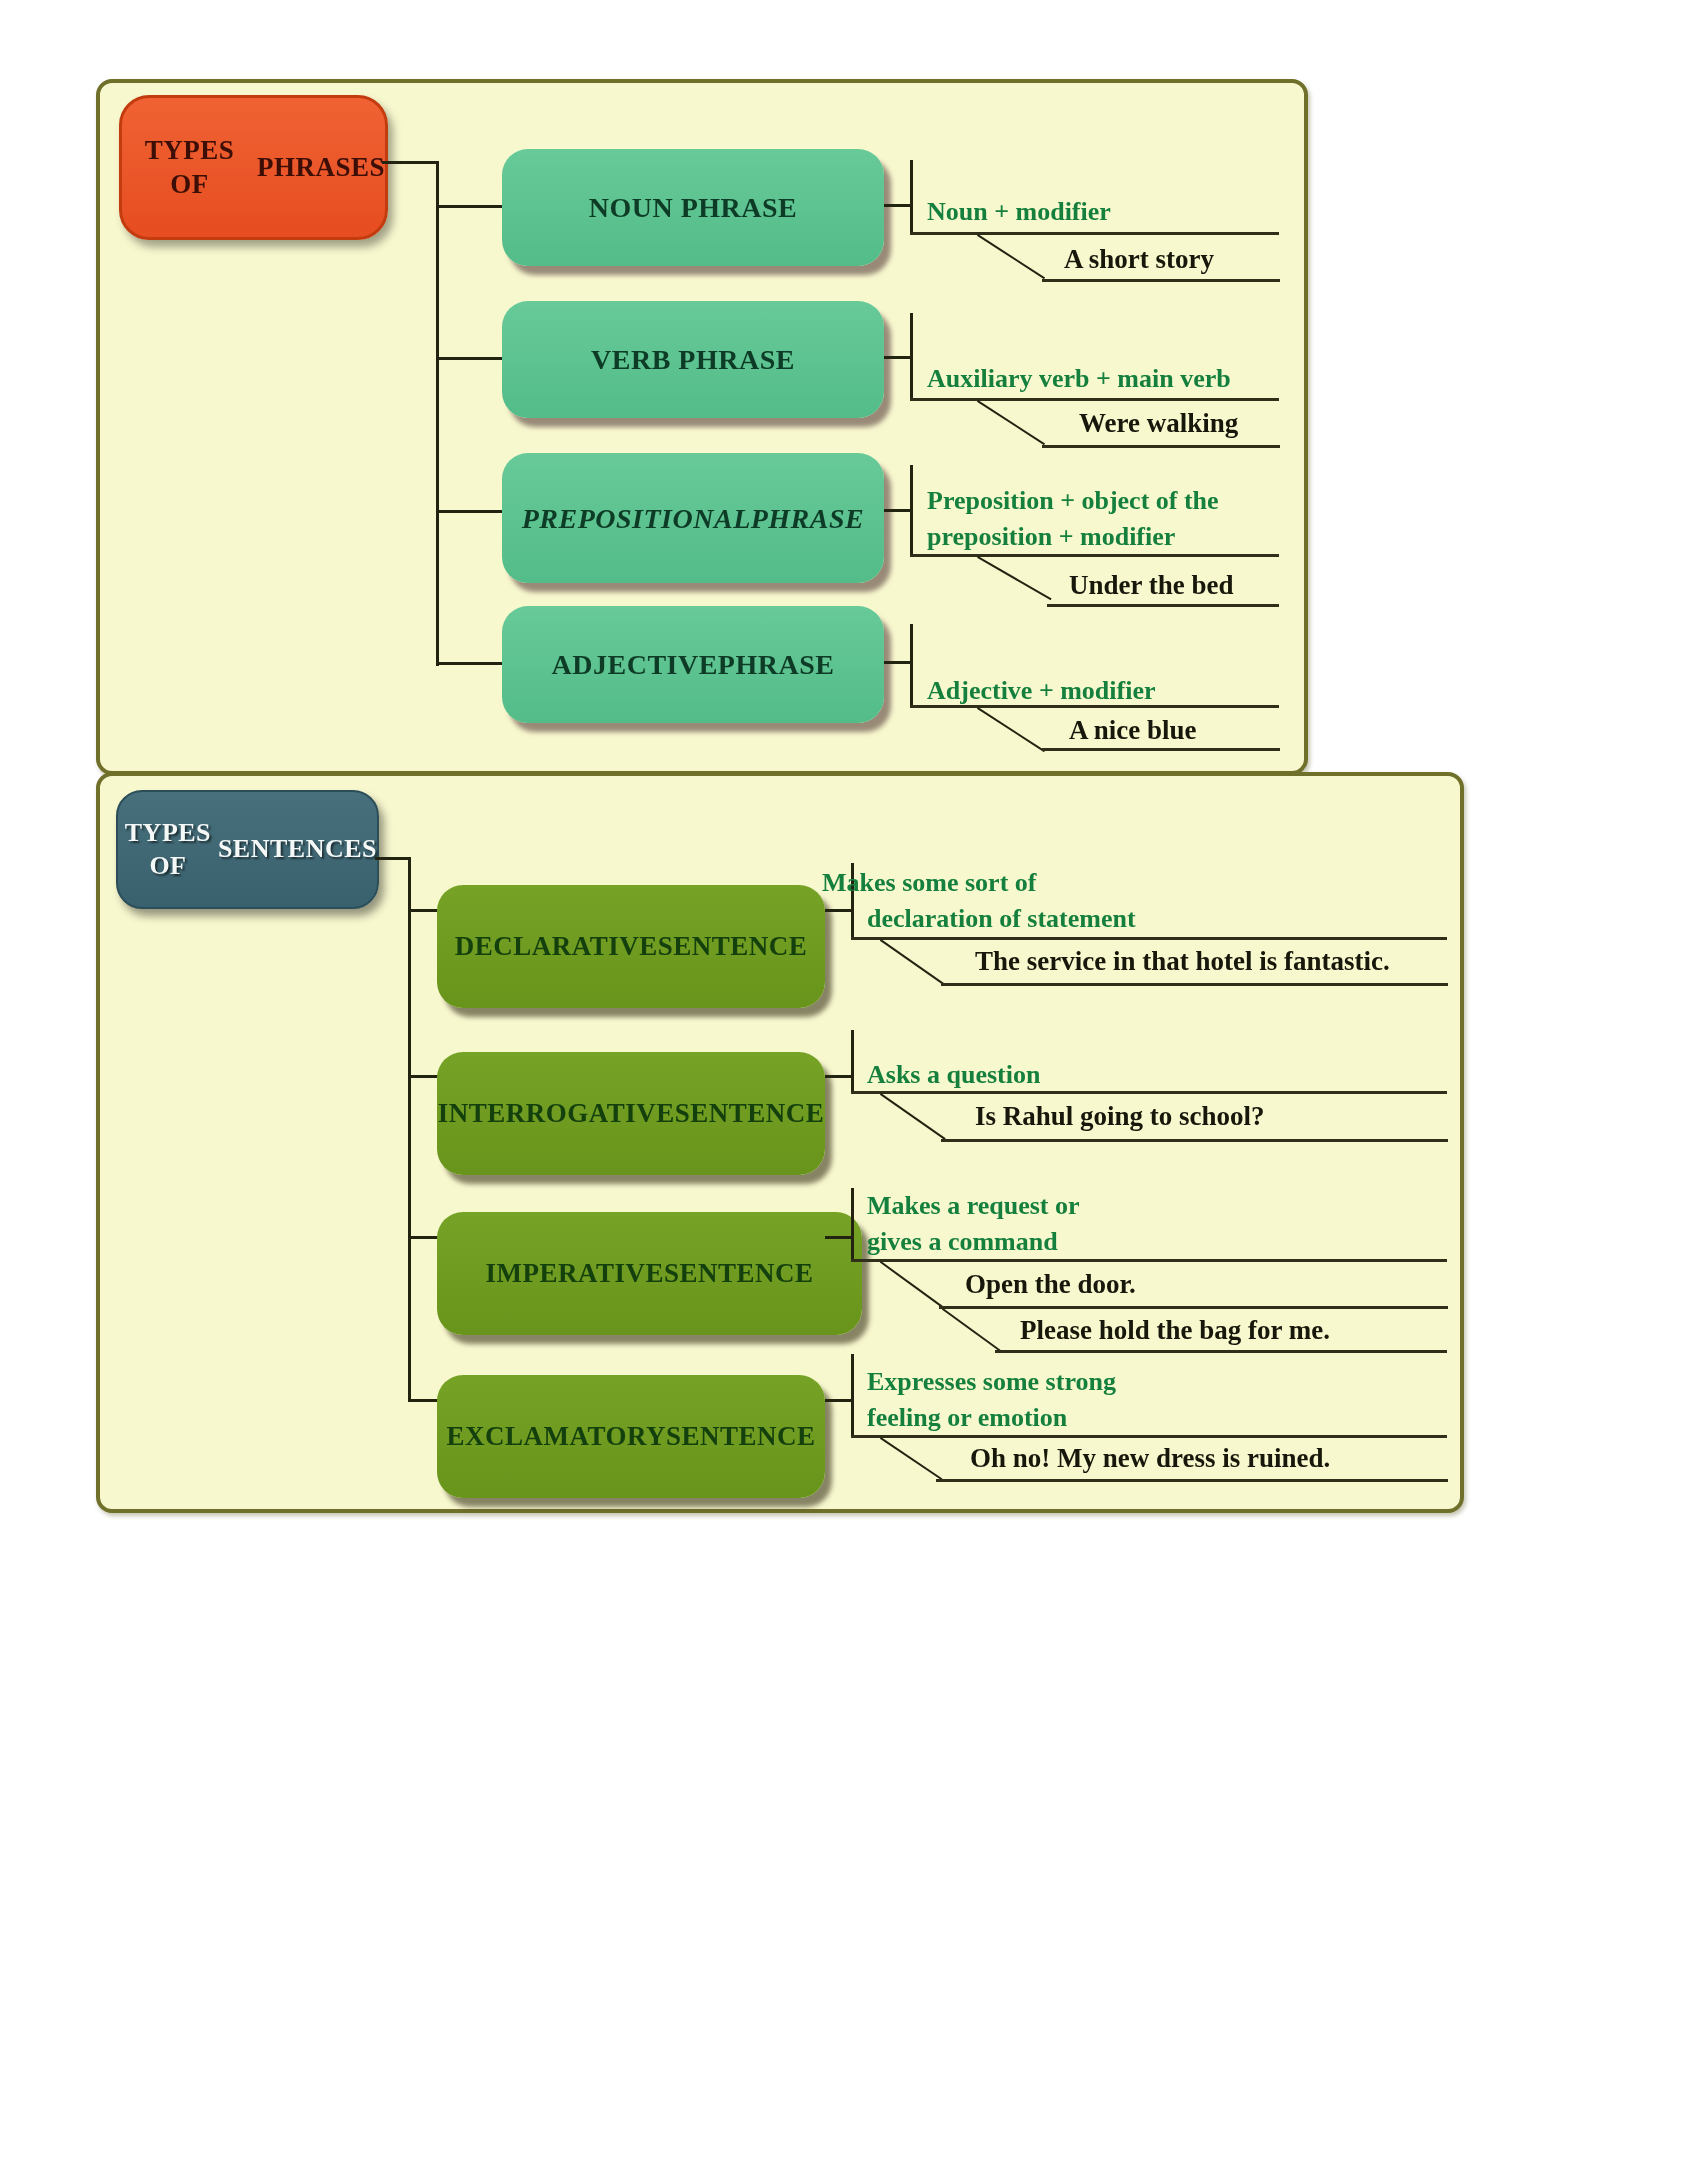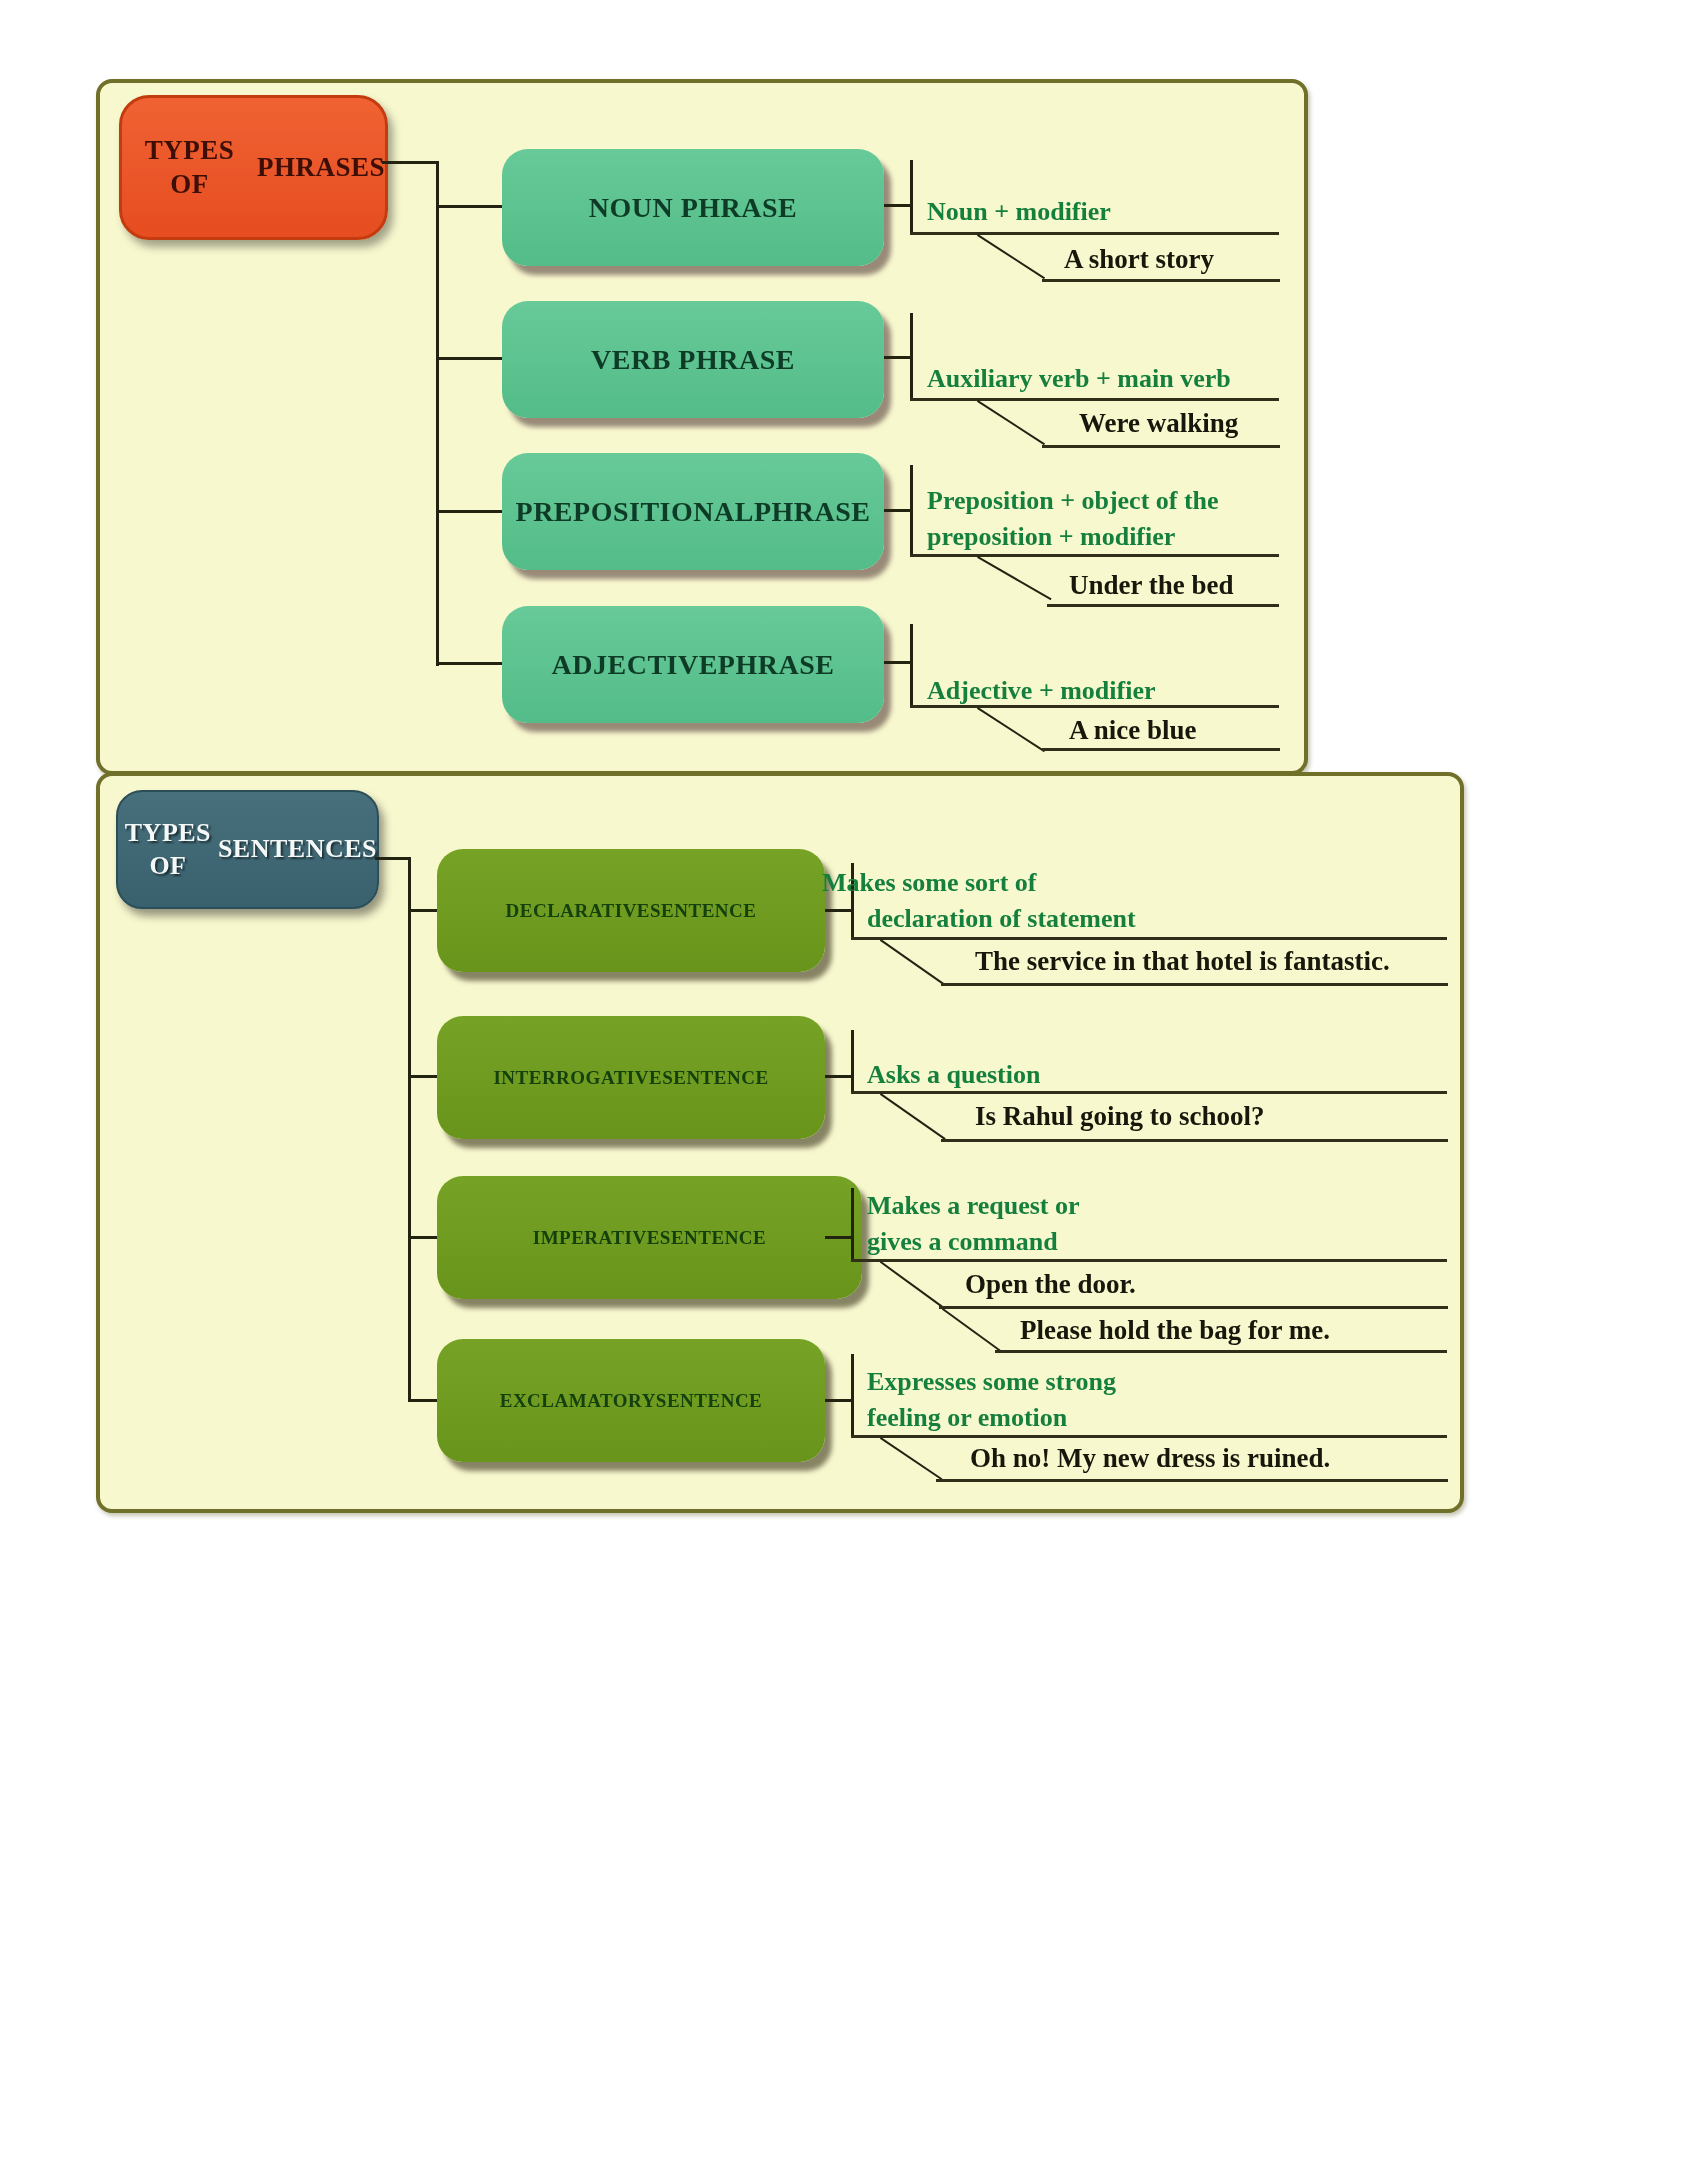--- a/index.html
+++ b/index.html
@@ -10,22 +10,22 @@
   .node{position:absolute;display:flex;flex-direction:row;align-items:center;justify-content:center;
         text-align:center;line-height:1.25;}
   .node span{display:block;}
   .orange{background:linear-gradient(#f06233,#e64d21);border:3px solid #c33c10;border-radius:30px;
           color:#3c0e05;font-size:27px;box-shadow:5px 7px 9px rgba(0,0,0,.35);letter-spacing:0.5px;}
   .teal{background:linear-gradient(#67ca98,#53bc89);border-radius:26px;color:#0d3b26;font-size:28px;
         box-shadow:7px 9px 5px rgba(72,48,48,.55);letter-spacing:0.5px;}
   .slate{background:linear-gradient(#47707c,#39606d);border:2px solid #2b4e59;border-radius:26px;
          color:#f4f8f7;font-size:26px;box-shadow:5px 7px 9px rgba(0,0,0,.4);
          text-shadow:2px 2px 2px rgba(0,0,0,.55);letter-spacing:0.5px;}
-  .olive{background:linear-gradient(#76a326,#68941b);border-radius:26px;color:#14400d;font-size:19px;
-         box-shadow:7px 9px 5px rgba(60,55,30,.6);letter-spacing:0.5px;}
+  .olive{background:linear-gradient(#76a326,#68941b);border-radius:26px;color:#14400d;font-size:27px;
+         box-shadow:7px 9px 5px rgba(60,55,30,.6);letter-spacing:0.5px;margin-top:36px;}
   .hline,.vline,.sline{position:absolute;background:#232312;}
   .hline{height:3px;}
   .vline{width:3px;}
   .sline{height:2px;transform-origin:left top;}
   .rule{position:absolute;height:3px;background:#30301a;}
   .red-text{position:absolute;color:#15803d;font-size:26px;line-height:36px;white-space:nowrap;}
   .ex-text{position:absolute;color:#17170b;font-size:27px;white-space:nowrap;}
 </style>
 </head>
 <body>
@@ -45,21 +45,21 @@
   <div class="hline" style="left:436px;top:357px;width:66px;"></div>
   <div class="hline" style="left:436px;top:510px;width:66px;"></div>
   <div class="hline" style="left:436px;top:662px;width:66px;"></div>
 
   <div class="node teal" style="left:502px;top:301px;width:382px;height:117px;">
     <span>VERB PHRASE</span>
   </div>
   <div class="node teal" style="left:502px;top:149px;width:382px;height:117px;">
     <span>NOUN PHRASE</span>
   </div>
-  <div class="node teal" style="left:502px;top:453px;width:382px;height:117px;">
+  <div class="node teal" style="left:502px;top:453px;width:382px;height:130px;font-style:italic;">
     <span>PREPOSITIONAL</span>
     <span>PHRASE</span>
   </div>
   <div class="node teal" style="left:502px;top:606px;width:382px;height:117px;">
     <span>ADJECTIVE</span>
     <span>PHRASE</span>
   </div>
 
   <div class="hline" style="left:884px;top:204px;width:28px;"></div>
   <div class="vline" style="left:910px;top:160px;height:74px;"></div>

